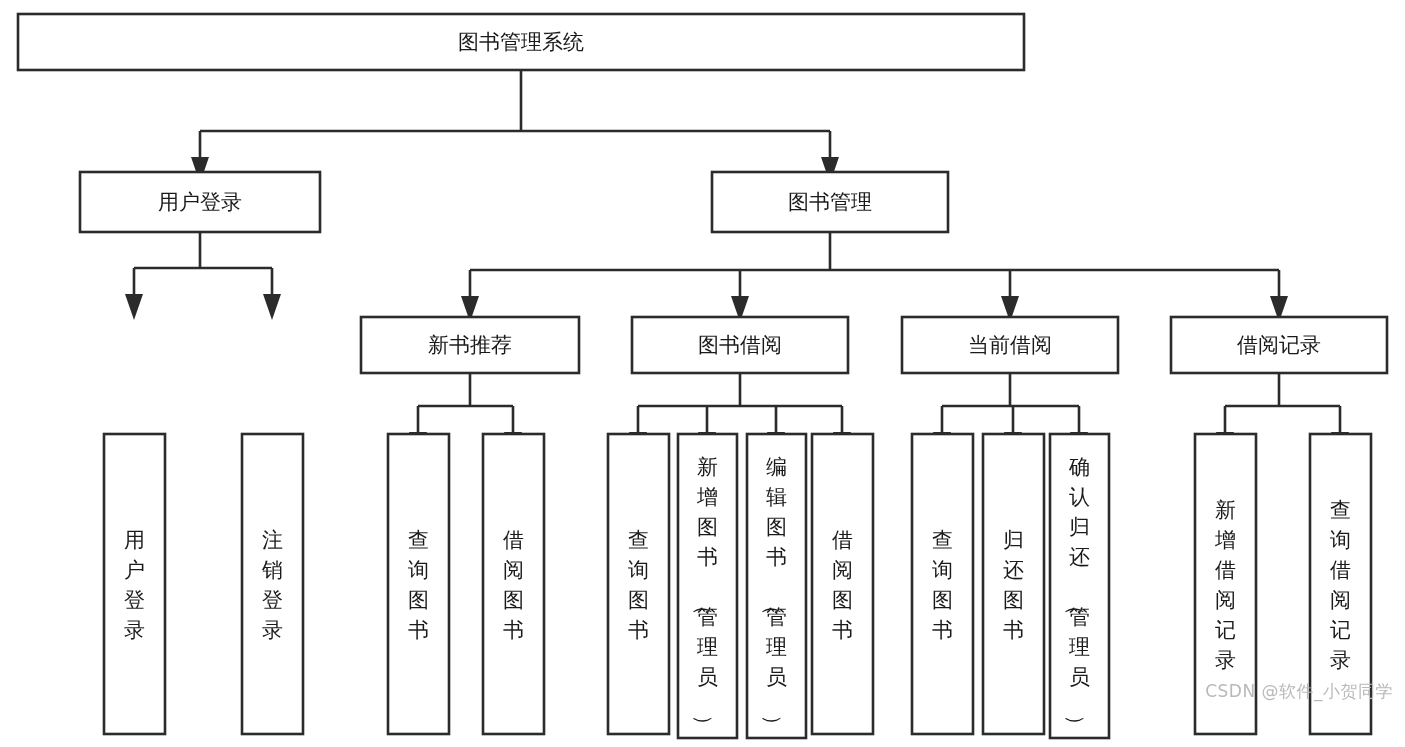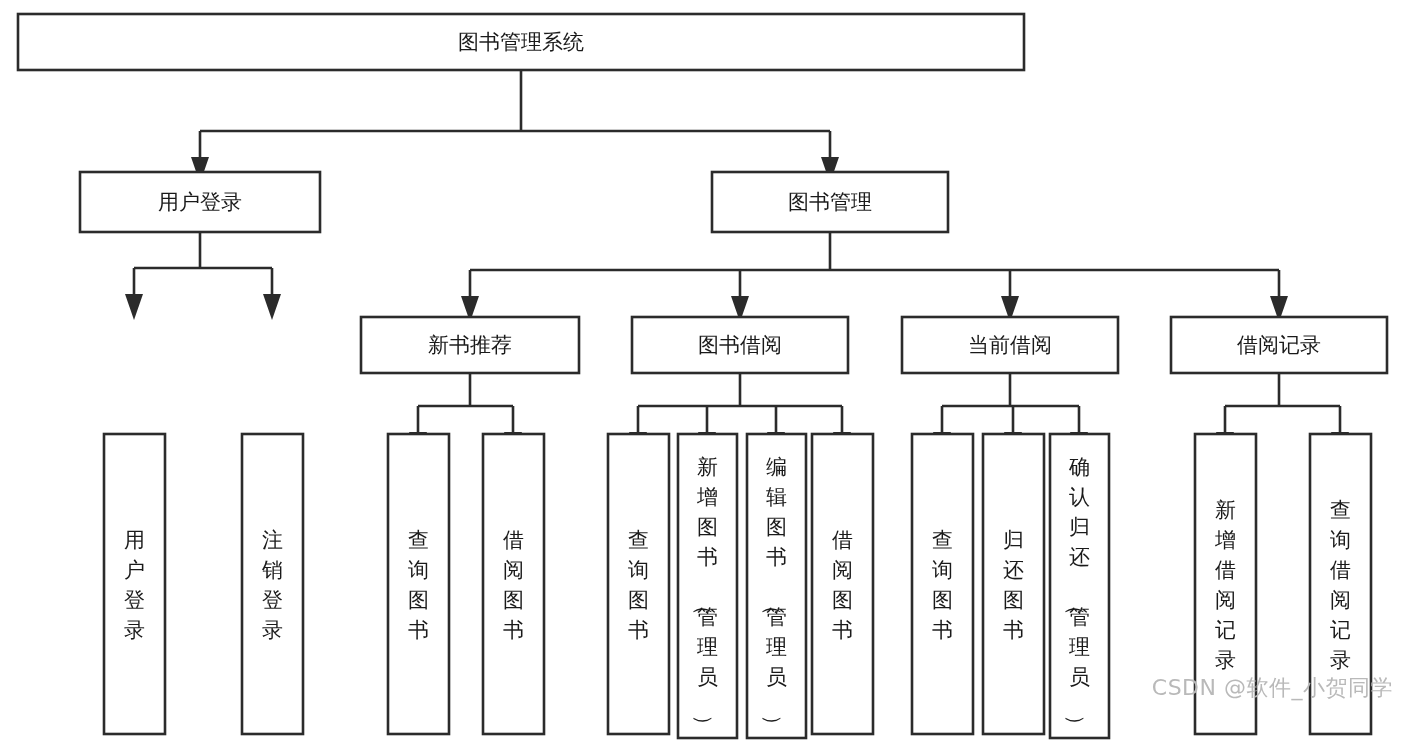--- a/index.html
+++ b/index.html
@@ -54,21 +54,21 @@
     font-family: "DejaVu Sans", "Liberation Sans", sans-serif;
     font-size: 21px;
     fill: #1a1a1a;
     text-anchor: middle;
   }
   .watermark {
     position: absolute;
     right: 12px;
     bottom: 6px;
     font-family: "DejaVu Sans", "Liberation Sans", sans-serif;
-    font-size: 22px;
+    font-size: 17px;
     color: #b9b9b9;
     letter-spacing: 0.5px;
     white-space: nowrap;
     user-select: none;
   }
 </style>
 </head>
 <body>
 
 <div id="diagram-root">

